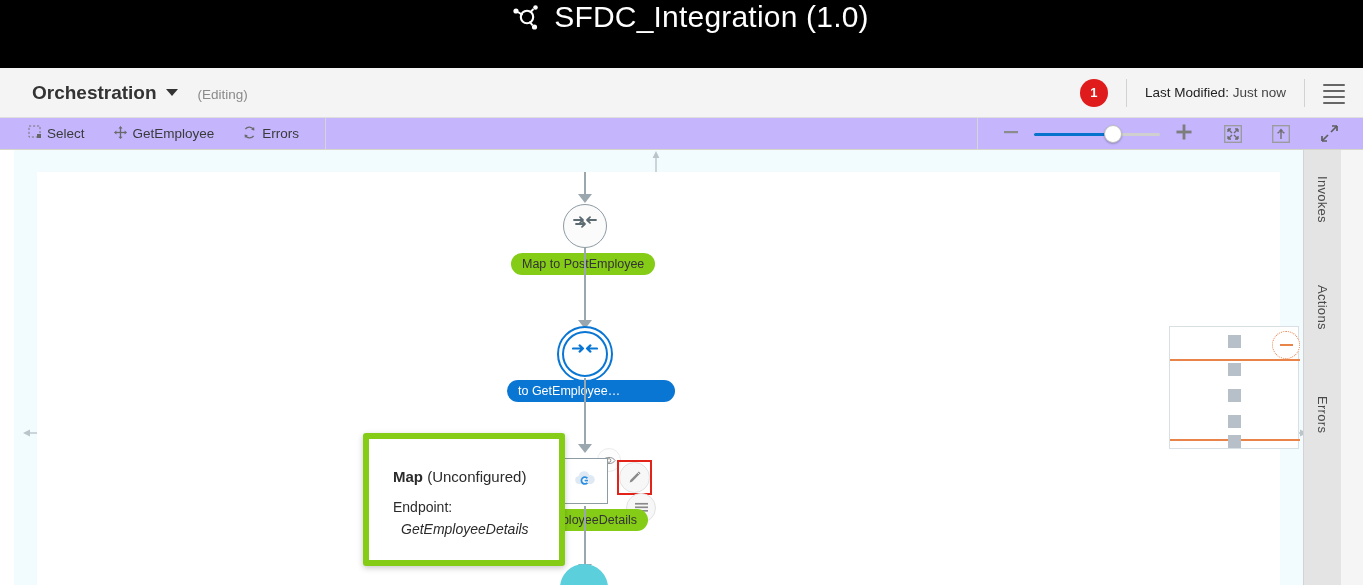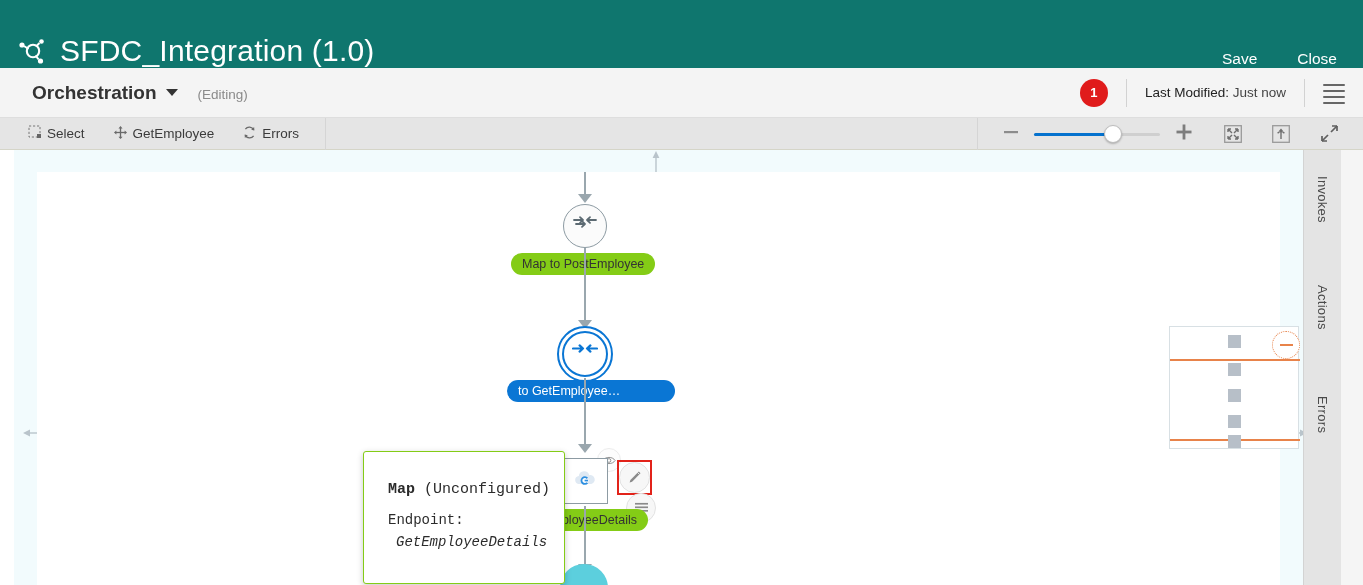--- a/index.html
+++ b/index.html
@@ -7,22 +7,22 @@
     width: 1363px; height: 585px;
     font-family: "Liberation Sans", sans-serif;
     background: #ffffff;
     overflow: hidden;
   }
   #app { position: relative; width: 1363px; height: 585px; }
 
   
   .topbar {
     position: absolute; left: 0; top: 0; width: 1363px; height: 68px;
-    background: #0f766e;
-    display: flex; align-items: flex-end;
+    background: #000000;
+    display: flex; align-items: center; flex-direction: column;
   }
   .topbar-left { display: flex; align-items: center; padding-left: 16px; }
   .brand-icon { width: 34px; height: 34px; margin-right: 10px; flex: 0 0 auto; }
   .app-title {
     color: #ffffff; font-size: 30px; font-weight: 400; letter-spacing: 0.2px;
     white-space: nowrap;
   }
   .topbar-right {
     margin-left: auto; display: flex; align-items: center; padding-right: 26px;
   }
@@ -61,21 +61,21 @@
     display: block; height: 2px; background: #666666; margin-bottom: 4px; border-radius: 1px;
   }
   .hamburger span:nth-child(1) { width: 22px; }
   .hamburger span:nth-child(2) { width: 22px; }
   .hamburger span:nth-child(3) { width: 22px; }
   .hamburger span:nth-child(4) { width: 22px; margin-bottom: 0; }
 
   
   .toolbar {
     position: absolute; left: 0; top: 118px; width: 1363px; height: 32px;
-    background: #e5e5e5; border-bottom: 1px solid #d5d5c8;
+    background: #c4b5fd; border-bottom: 1px solid #d5d5c8;
     display: flex; align-items: center;
   }
   .tool-item {
     display: flex; align-items: center; font-size: 13.5px; color: #3b3b3b;
     cursor: pointer; white-space: nowrap;
   }
   .tool-item .tlabel { margin-left: 5px; }
   .tool-sep { width: 1px; height: 32px; background: #d5d5d5; }
   .tool-left { display: flex; align-items: center; gap: 28px; padding-left: 28px; padding-right: 26px; }
   .tool-right { margin-left: auto; display: flex; align-items: center; padding-right: 24px; gap: 0; }
@@ -166,25 +166,24 @@
   }
   .left-notch {
     position: absolute; left: 513px; top: 318px;
     width: 0; height: 0;
     border-top: 9px solid transparent; border-bottom: 9px solid transparent;
     border-right: 12px solid #ffffff;
   }
 
   
   .tooltip-card {
-    position: absolute; left: 326px; top: 279px; width: 202px; height: 133px;
-    background: #ffffff; border: 1px solid #84cc16; border-radius: 3px;
+    position: absolute; left: 326px; top: 261px; width: 202px; height: 133px;
+    background: #ffffff; border: 6px solid #84cc16; border-radius: 3px;
     box-shadow: 0 2px 6px rgba(0,0,0,.22);
     padding: 29px 0 0 24px;
-    font-family: Liberation Mono, monospace;
   }
   .tt-title { font-size: 15px; color: #2b2b2b; }
   .tt-title b { font-weight: bold; }
   .tt-endpoint-label { font-size: 14px; color: #2b2b2b; margin-top: 14px; }
   .tt-endpoint-value { font-size: 14px; color: #2b2b2b; font-style: italic; margin-top: 6px; padding-left: 8px; }
 
   
   .minimap {
     position: absolute; left: 1155px; top: 176px; width: 130px; height: 123px;
     background: #ffffff; border: 1px solid #d8e0e4;
@@ -233,24 +232,20 @@
           <circle cx="17" cy="17" r="6.2" fill="none" stroke="#ffffff" stroke-width="2.1"></circle>
           <circle cx="6" cy="11" r="2.6" fill="#ffffff"></circle>
           <circle cx="25.5" cy="7.5" r="2.3" fill="#ffffff"></circle>
           <circle cx="24.5" cy="27" r="2.6" fill="#ffffff"></circle>
           <line x1="8" y1="12" x2="12.5" y2="15" stroke="#ffffff" stroke-width="2"></line>
           <line x1="23.5" y1="9" x2="20" y2="12.5" stroke="#ffffff" stroke-width="2"></line>
           <line x1="22.6" y1="25.4" x2="19.5" y2="21.5" stroke="#ffffff" stroke-width="2"></line>
         </svg>
       </span>
       <span class="app-title">SFDC_Integration (1.0)</span>
-    </div>
-    <div class="topbar-right">
-      <span class="topbar-btn">Save</span>
-      <span class="topbar-btn">Close</span>
     </div>
   </div>
 
   <div class="subbar">
     <div class="orch-group">
       <span class="orch-name">Orchestration</span>
       <span class="caret-down"></span>
       <span class="editing-label">(Editing)</span>
     </div>
     <div class="subbar-right">

